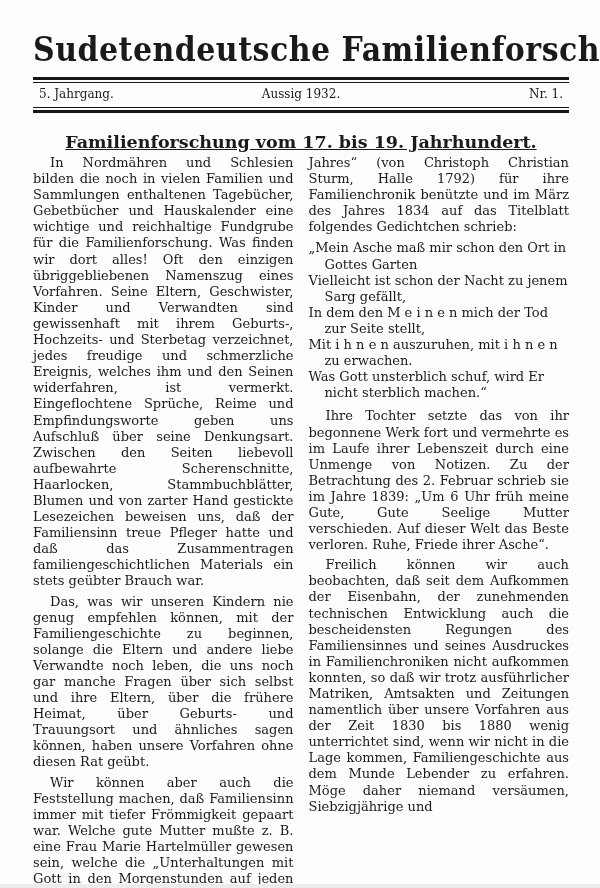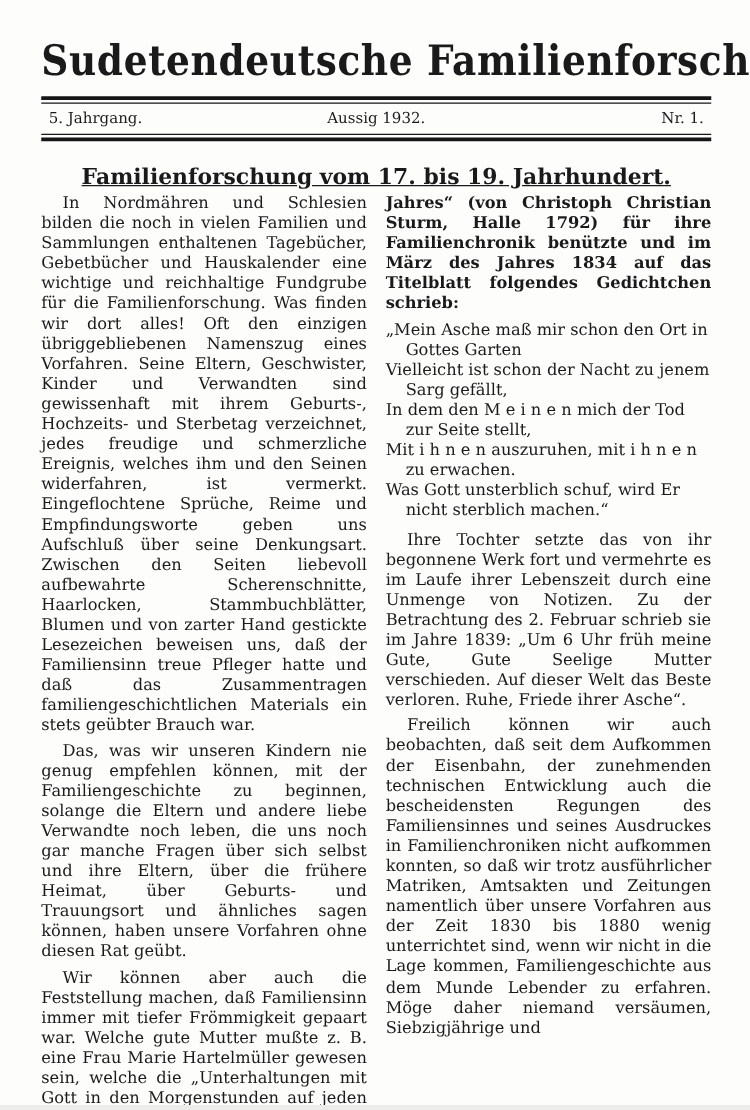--- a/index.html
+++ b/index.html
@@ -63,21 +63,21 @@
     flex: 1;
     min-width: 0;
     font-size: 13px;
     line-height: 16.1px;
     text-align: justify;
   }
   .para {
     margin: 0 0 4px 0;
     text-indent: 17px;
   }
-  .para.no-indent { text-indent: 0; font-weight: bold; }
+  .para.no-indent { text-indent: 0; }
   .poem {
     margin: 5px 0 7px 0;
     text-align: left;
   }
   .poem-line {
     padding-left: 16px;
     text-indent: -16px;
   }
   .scan-edge {
     position: absolute;

